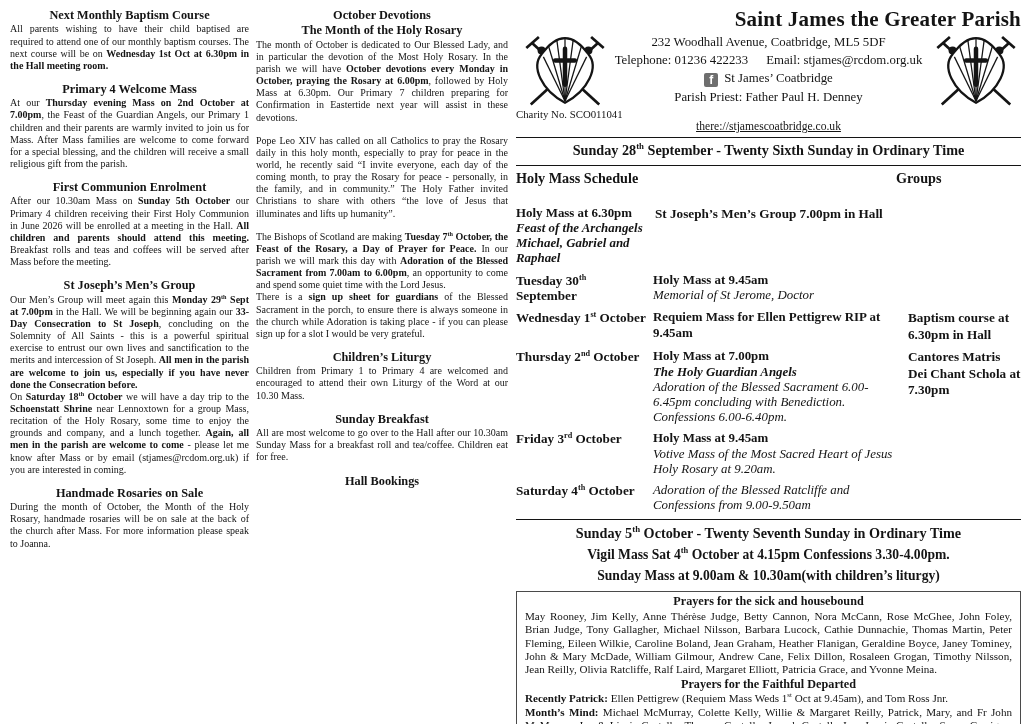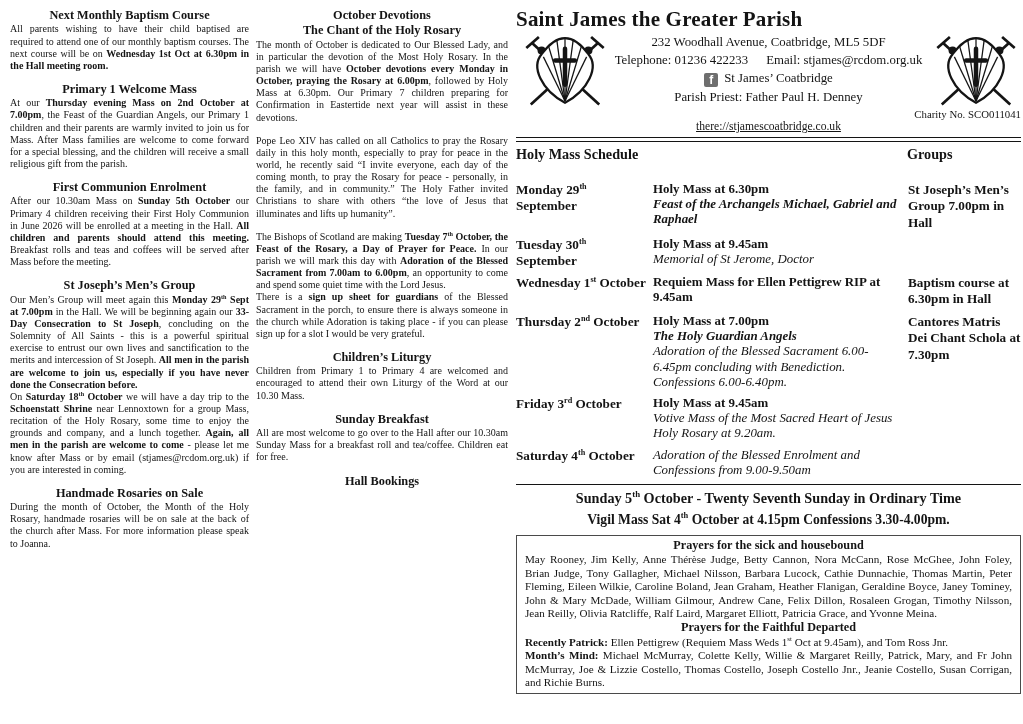--- a/index.html
+++ b/index.html
@@ -18,33 +18,33 @@
   #col2{left:256px;width:252px}
   .article{margin-bottom:10px}
   .article-title{text-align:center;font-weight:bold;font-size:12.3px;line-height:1.25}
   .para{margin:0;text-align:justify;font-size:10px;line-height:1.215}
   .para.gap{margin-top:11px}
 
   
   #right{position:absolute;left:516px;top:0;width:505px}
   #crest-left{position:absolute;left:4px;top:20px;width:90px;height:90px}
   #crest-right{position:absolute;right:0px;top:20px;width:90px;height:90px}
-  .h-title{font-size:21px;font-weight:bold;text-align:left;margin-top:7px;letter-spacing:.2px}
+  .h-title{font-size:21px;font-weight:bold;text-align:right;margin-top:7px;letter-spacing:.2px}
   .h-line{text-align:center;font-size:12.8px;margin-top:3px}
   .h-line .sp{display:inline-block;width:18px}
   .fb-icon{display:inline-block;width:14px;height:14px;background:#6e6e6e;color:#fff;
     font-weight:bold;border-radius:2px;font-size:12px;line-height:14px;margin-right:6px;
     vertical-align:-2px;text-align:center;font-family:"Liberation Sans",sans-serif}
-  .h-charity{text-align:right;font-size:10.8px;margin-top:3px;line-height:1.15}
+  .h-charity{text-align:left;font-size:10.8px;margin-top:3px;line-height:1.15}
   .h-site{text-align:center;font-size:11.6px;line-height:1.15}
   .h-site a{color:#141414;text-decoration:underline}
   .rule{border-top:1.6px solid #141414;margin:3px 0 2px}
   .sec-title{text-align:center;font-weight:bold;font-size:14.2px;padding:2px 0 3px}
   .sched-head{position:relative;font-weight:bold;font-size:14.2px;margin:4px 0 18px;height:18px}
-  .sched-head .groups{position:absolute;left:391px;top:0}
+  .sched-head .groups{position:absolute;left:380px;top:0}
   .srow{display:grid;grid-template-columns:137px 253px 1fr;margin-bottom:6px}
   .sday{font-weight:bold;font-size:13.2px;line-height:1.2;padding-right:6px}
   .sline{font-size:12.9px;line-height:1.18}
   .sline.b{font-weight:bold}
   .sline.bi{font-weight:bold;font-style:italic}
   .sline.i{font-style:italic}
   .sgroup{font-weight:bold;font-size:13.2px;line-height:1.25;padding-left:2px}
   .s5-1{text-align:center;font-weight:bold;font-size:14.2px;margin-top:5px}
   .s5-2{text-align:center;font-weight:bold;font-size:13.6px;margin-top:5px}
   #prayers{border:1.3px solid #4a4a4a;margin-top:7px;padding:2px 8px 4px}
@@ -57,41 +57,41 @@
 <body>
 
 <div id="page">
 
   <div id="col1" class="col">
       <div class="article">
         <div class="article-title">Next Monthly Baptism Course</div>
         <p class="para"><span>All parents wishing to have their child baptised are required to attend one of our monthly baptism courses. The next course will be on </span><span class="b">Wednesday 1st Oct at 6.30pm in the Hall meeting room.</span></p>
       </div>
       <div class="article">
-        <div class="article-title">Primary 1 Welcome Mass</div>
+        <div class="article-title">Primary 4 Welcome Mass</div>
         <p class="para"><span>At our </span><span class="b">Thursday evening Mass on 2nd October at 7.00pm</span><span>, the Feast of the Guardian Angels, our Primary 1 children and their parents are warmly invited to join us for Mass. After Mass families are welcome to come forward for a special blessing, and the children will receive a small religious gift from the parish.</span></p>
       </div>
       <div class="article">
         <div class="article-title">First Communion Enrolment</div>
         <p class="para"><span>After our 10.30am Mass on </span><span class="b">Sunday 5th October</span><span> our Primary 4 children receiving their First Holy Communion in June 2026 will be enrolled at a meeting in the Hall. </span><span class="b">All children and parents should attend this meeting.</span><span> Breakfast rolls and teas and coffees will be served after Mass before the meeting.</span></p>
       </div>
       <div class="article">
         <div class="article-title">St Joseph’s Men’s Group</div>
         <p class="para"><span>Our Men’s Group will meet again this </span><span class="b">Monday 29</span><sup class="b">th</sup><span class="b"> Sept at 7.00pm</span><span> in the Hall. We will be beginning again our </span><span class="b">33-Day Consecration to St Joseph</span><span>, concluding on the Solemnity of All Saints - this is a powerful spiritual exercise to entrust our own lives and sanctification to the merits and intercession of St Joseph. </span><span class="b">All men in the parish are welcome to join us, especially if you have never done the Consecration before.</span></p>
         <p class="para"><span>On </span><span class="b">Saturday 18</span><sup class="b">th</sup><span class="b"> October</span><span> we will have a day trip to the </span><span class="b">Schoenstatt Shrine</span><span> near Lennoxtown for a group Mass, recitation of the Holy Rosary, some time to enjoy the grounds and company, and a lunch together. </span><span class="b">Again, all men in the parish are welcome to come</span><span> - please let me know after Mass or by email (stjames@rcdom.org.uk) if you are interested in coming.</span></p>
       </div>
       <div class="article">
         <div class="article-title">Handmade Rosaries on Sale</div>
         <p class="para"><span>During the month of October, the Month of the Holy Rosary, handmade rosaries will be on sale at the back of the church after Mass. For more information please speak to Joanna.</span></p>
       </div>
     </div>
   <div id="col2" class="col">
       <div class="article">
         <div class="article-title">October Devotions</div>
-        <div class="article-title">The Chant of the Holy Rosary</div>
+        <div class="article-title">The Month of the Holy Rosary</div>
         <p class="para"><span>The month of October is dedicated to Our Blessed Lady, and in particular the devotion of the Most Holy Rosary. In the parish we will have </span><span class="b">October devotions every Monday in October, praying the Rosary at 6.00pm</span><span>, followed by Holy Mass at 6.30pm. Our Primary 7 children preparing for Confirmation in Eastertide next year will assist in these devotions.</span></p>
         <p class="para gap"><span>Pope Leo XIV has called on all Catholics to pray the Rosary daily in this holy month, especially to pray for peace in the world, he recently said “I invite everyone, each day of the coming month, to pray the Rosary for peace - personally, in the family, and in community.” The Holy Father invited Christians to share with others “the love of Jesus that illuminates and lifts up humanity”.</span></p>
         <p class="para gap"><span>The Bishops of Scotland are making </span><span class="b">Tuesday 7</span><sup class="b">th</sup><span class="b"> October, the Feast of the Rosary, a Day of Prayer for Peace.</span><span> In our parish we will mark this day with </span><span class="b">Adoration of the Blessed Sacrament from 7.00am to 6.00pm</span><span>, an opportunity to come and spend some quiet time with the Lord Jesus.</span></p>
         <p class="para"><span>There is a </span><span class="b">sign up sheet for guardians</span><span> of the Blessed Sacrament in the porch, to ensure there is always someone in the church while Adoration is taking place - if you can please sign up for a slot I would be very grateful.</span></p>
       </div>
       <div class="article">
         <div class="article-title">Children’s Liturgy</div>
         <p class="para"><span>Children from Primary 1 to Primary 4 are welcomed and encouraged to attend their own Liturgy of the Word at our 10.30 Mass.</span></p>
       </div>
       <div class="article">
@@ -165,30 +165,30 @@
       <span>Telephone: 01236 422233</span><span class="sp"></span><span>Email: stjames@rcdom.org.uk</span>
     </div>
     <div class="h-line">
       <span class="fb-icon">f</span><span>St James’ Coatbridge</span>
     </div>
     <div class="h-line">Parish Priest: Father Paul H. Denney</div>
     <div class="h-charity">Charity No. SCO011041</div>
     <div class="h-site"><a href="#">there://stjamescoatbridge.co.uk</a></div>
 
     <div class="rule"></div>
+    <div class="sec-title"><span>Sunday 28</span><sup>th</sup><span> September - Twenty Sixth Sunday in Ordinary Time</span></div>
     <div class="rule"></div>
 
     <div class="sched-head">
       <span>Holy Mass Schedule</span>
       <span class="groups">Groups</span>
     </div>
 
     <div id="schedule-rows">
         <div class="srow">
-          <div class="sday"><span>Monday 29</span><sup>th</sup><span> September</span></div>
           <div class="sdet">
             <div class="sline b">Holy Mass at 6.30pm</div>
             <div class="sline bi">Feast of the Archangels Michael, Gabriel and Raphael</div>
           </div>
           <div class="sgroup">St Joseph’s Men’s Group 7.00pm in Hall</div>
         </div>
         <div class="srow">
           <div class="sday"><span>Tuesday 30</span><sup>th</sup><span> September</span></div>
           <div class="sdet">
             <div class="sline b">Holy Mass at 9.45am</div>
@@ -217,30 +217,31 @@
           <div class="sdet">
             <div class="sline b">Holy Mass at 9.45am</div>
             <div class="sline i">Votive Mass of the Most Sacred Heart of Jesus</div>
             <div class="sline i">Holy Rosary at 9.20am.</div>
           </div>
           <div class="sgroup"></div>
         </div>
         <div class="srow">
           <div class="sday"><span>Saturday 4</span><sup>th</sup><span> October</span></div>
           <div class="sdet">
-            <div class="sline i">Adoration of the Blessed Enrolment and</div>
+            <div class="sline i">Adoration of the Blessed Ratcliffe and</div>
             <div class="sline i">Confessions from 9.00-9.50am</div>
           </div>
           <div class="sgroup"></div>
         </div>
       </div>
 
     <div class="rule"></div>
     <div class="s5-1"><span>Sunday 5</span><sup>th</sup><span> October - Twenty Seventh Sunday in Ordinary Time</span></div>
     <div class="s5-2"><span>Vigil Mass Sat 4</span><sup>th</sup><span> October at 4.15pm Confessions 3.30-4.00pm.</span></div>
+    <div class="s5-2"><span>Sunday Mass at 9.00am &amp; 10.30am(with children’s liturgy)</span></div>
 
     <div id="prayers">
       <div class="p-title">Prayers for the sick and housebound</div>
       <div class="p-names">May Rooney, Jim Kelly, Anne Thérèse Judge, Betty Cannon, Nora McCann, Rose McGhee, John Foley, Brian Judge, Tony Gallagher, Michael Nilsson, Barbara Lucock, Cathie Dunnachie, Thomas Martin, Peter Fleming, Eileen Wilkie, Caroline Boland, Jean Graham, Heather Flanigan, Geraldine Boyce, Janey Tominey, John &amp; Mary McDade, William Gilmour, Andrew Cane, Felix Dillon, Rosaleen Grogan, Timothy Nilsson, Jean Reilly, Olivia Ratcliffe, Ralf Laird, Margaret Elliott, Patricia Grace, and Yvonne Meina.</div>
       <div class="p-title">Prayers for the Faithful Departed</div>
       <div id="departed-lines">
           <div class="dline"><span class="b">Recently Patrick:</span><span> Ellen Pettigrew (Requiem Mass Weds 1</span><sup>st</sup><span> Oct at 9.45am), and Tom Ross Jnr.</span></div>
           <div class="dline"><span class="b">Month’s Mind:</span><span> Michael McMurray, Colette Kelly, Willie &amp; Margaret Reilly, Patrick, Mary, and Fr John McMurray, Joe &amp; Lizzie Costello, Thomas Costello, Joseph Costello Jnr., Jeanie Costello, Susan Corrigan, and Richie Burns.</span></div>
         </div>
 

